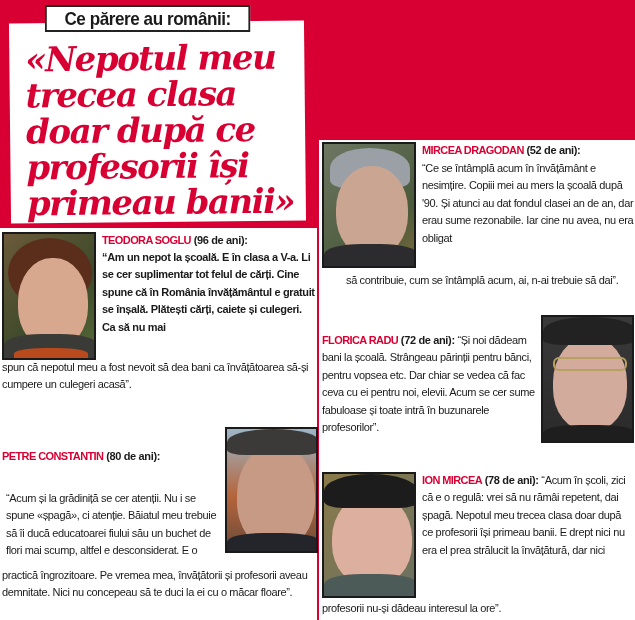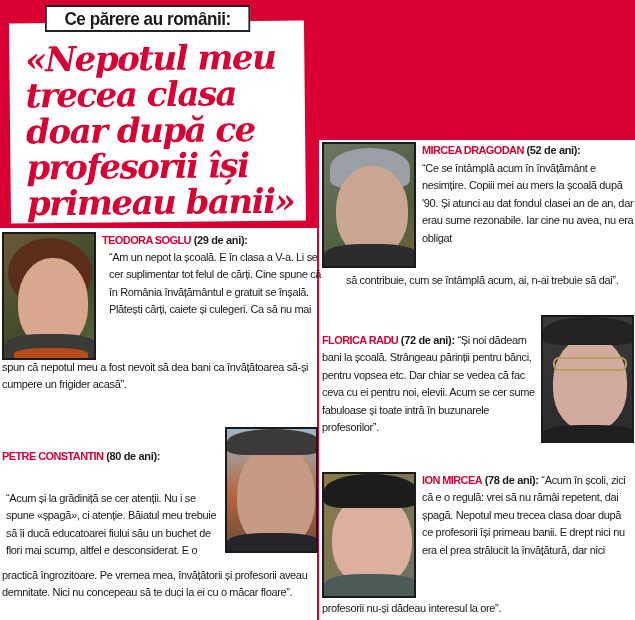--- a/index.html
+++ b/index.html
@@ -74,24 +74,24 @@
 <div class="photo" style="left:2px; top:232px; width:94px; height:128px;">
   <div class="bg" style="background:linear-gradient(135deg,#6b5a3a,#3c4a2a 60%,#5a6b3a);"></div>
   <div class="face" style="left:4px; top:4px; width:84px; height:70px; background:#5a2e1a; border-radius:50%;"></div>
   <div class="face" style="left:14px; top:24px; width:70px; height:90px; background:#d7a88e;"></div>
   <div class="coat" style="left:0; top:100px; width:94px; height:28px; background:#3a3a36;"></div>
   <div class="coat" style="left:10px; top:114px; width:74px; height:14px; background:#b84a1e;"></div>
 </div>
 
 <p class="quote" style="left:102px; top:232px; width:214px;">
   <span class="name">TEODORA SOGLU</span>
-  <span class="age">(29 de ani):</span>
+  <span class="age">(96 de ani):</span>
 </p>
-<p class="quote" style="left:109px; top:249px; width:214px; height:110px; overflow:hidden;">“Am un nepot la școală. E în clasa a V-a. Li se cer suplimentar tot felul de cărți. Cine spune că în România învățământul e gratuit se înșală. Plătești cărți, caiete și culegeri. Ca să nu mai</p>
-<p class="quote" style="left:2px; top:359px; width:314px;">spun că nepotul meu a fost nevoit să dea bani ca învățătoarea să-și cumpere un frigider acasă”.</p>
+<p class="quote" style="left:102px; top:249px; width:214px; height:110px; overflow:hidden;font-weight:bold;">“Am un nepot la școală. E în clasa a V-a. Li se cer suplimentar tot felul de cărți. Cine spune că în România învățământul e gratuit se înșală. Plătești cărți, caiete și culegeri. Ca să nu mai</p>
+<p class="quote" style="left:2px; top:359px; width:314px;">spun că nepotul meu a fost nevoit să dea bani ca învățătoarea să-și cumpere un culegeri acasă”.</p>
 
 <p class="quote" style="left:2px; top:448px; width:314px;">
   <span class="name">PETRE CONSTANTIN</span>
   <span class="age">(80 de ani):</span>
 </p>
 <p class="quote" style="left:6px; top:446px; width:218px;margin-top:44px;">“Acum și la grădiniță se cer atenții. Nu i se spune «șpagă», ci atenție. Băiatul meu trebuie să îi ducă educatoarei fiului său un buchet de flori mai scump, altfel e desconsiderat. E o</p>
 <p class="quote" style="left:2px; top:567px; width:316px;">practică îngrozitoare. Pe vremea mea, învățătorii și profesorii aveau demnitate. Nici nu concepeau să te duci la ei cu o măcar floare”.</p>
 
 <div class="photo" style="left:225px; top:427px; width:93px; height:126px;">
   <div class="bg" style="background:linear-gradient(180deg,#9db6c9,#b5653a 55%,#6a4a3a);"></div>

